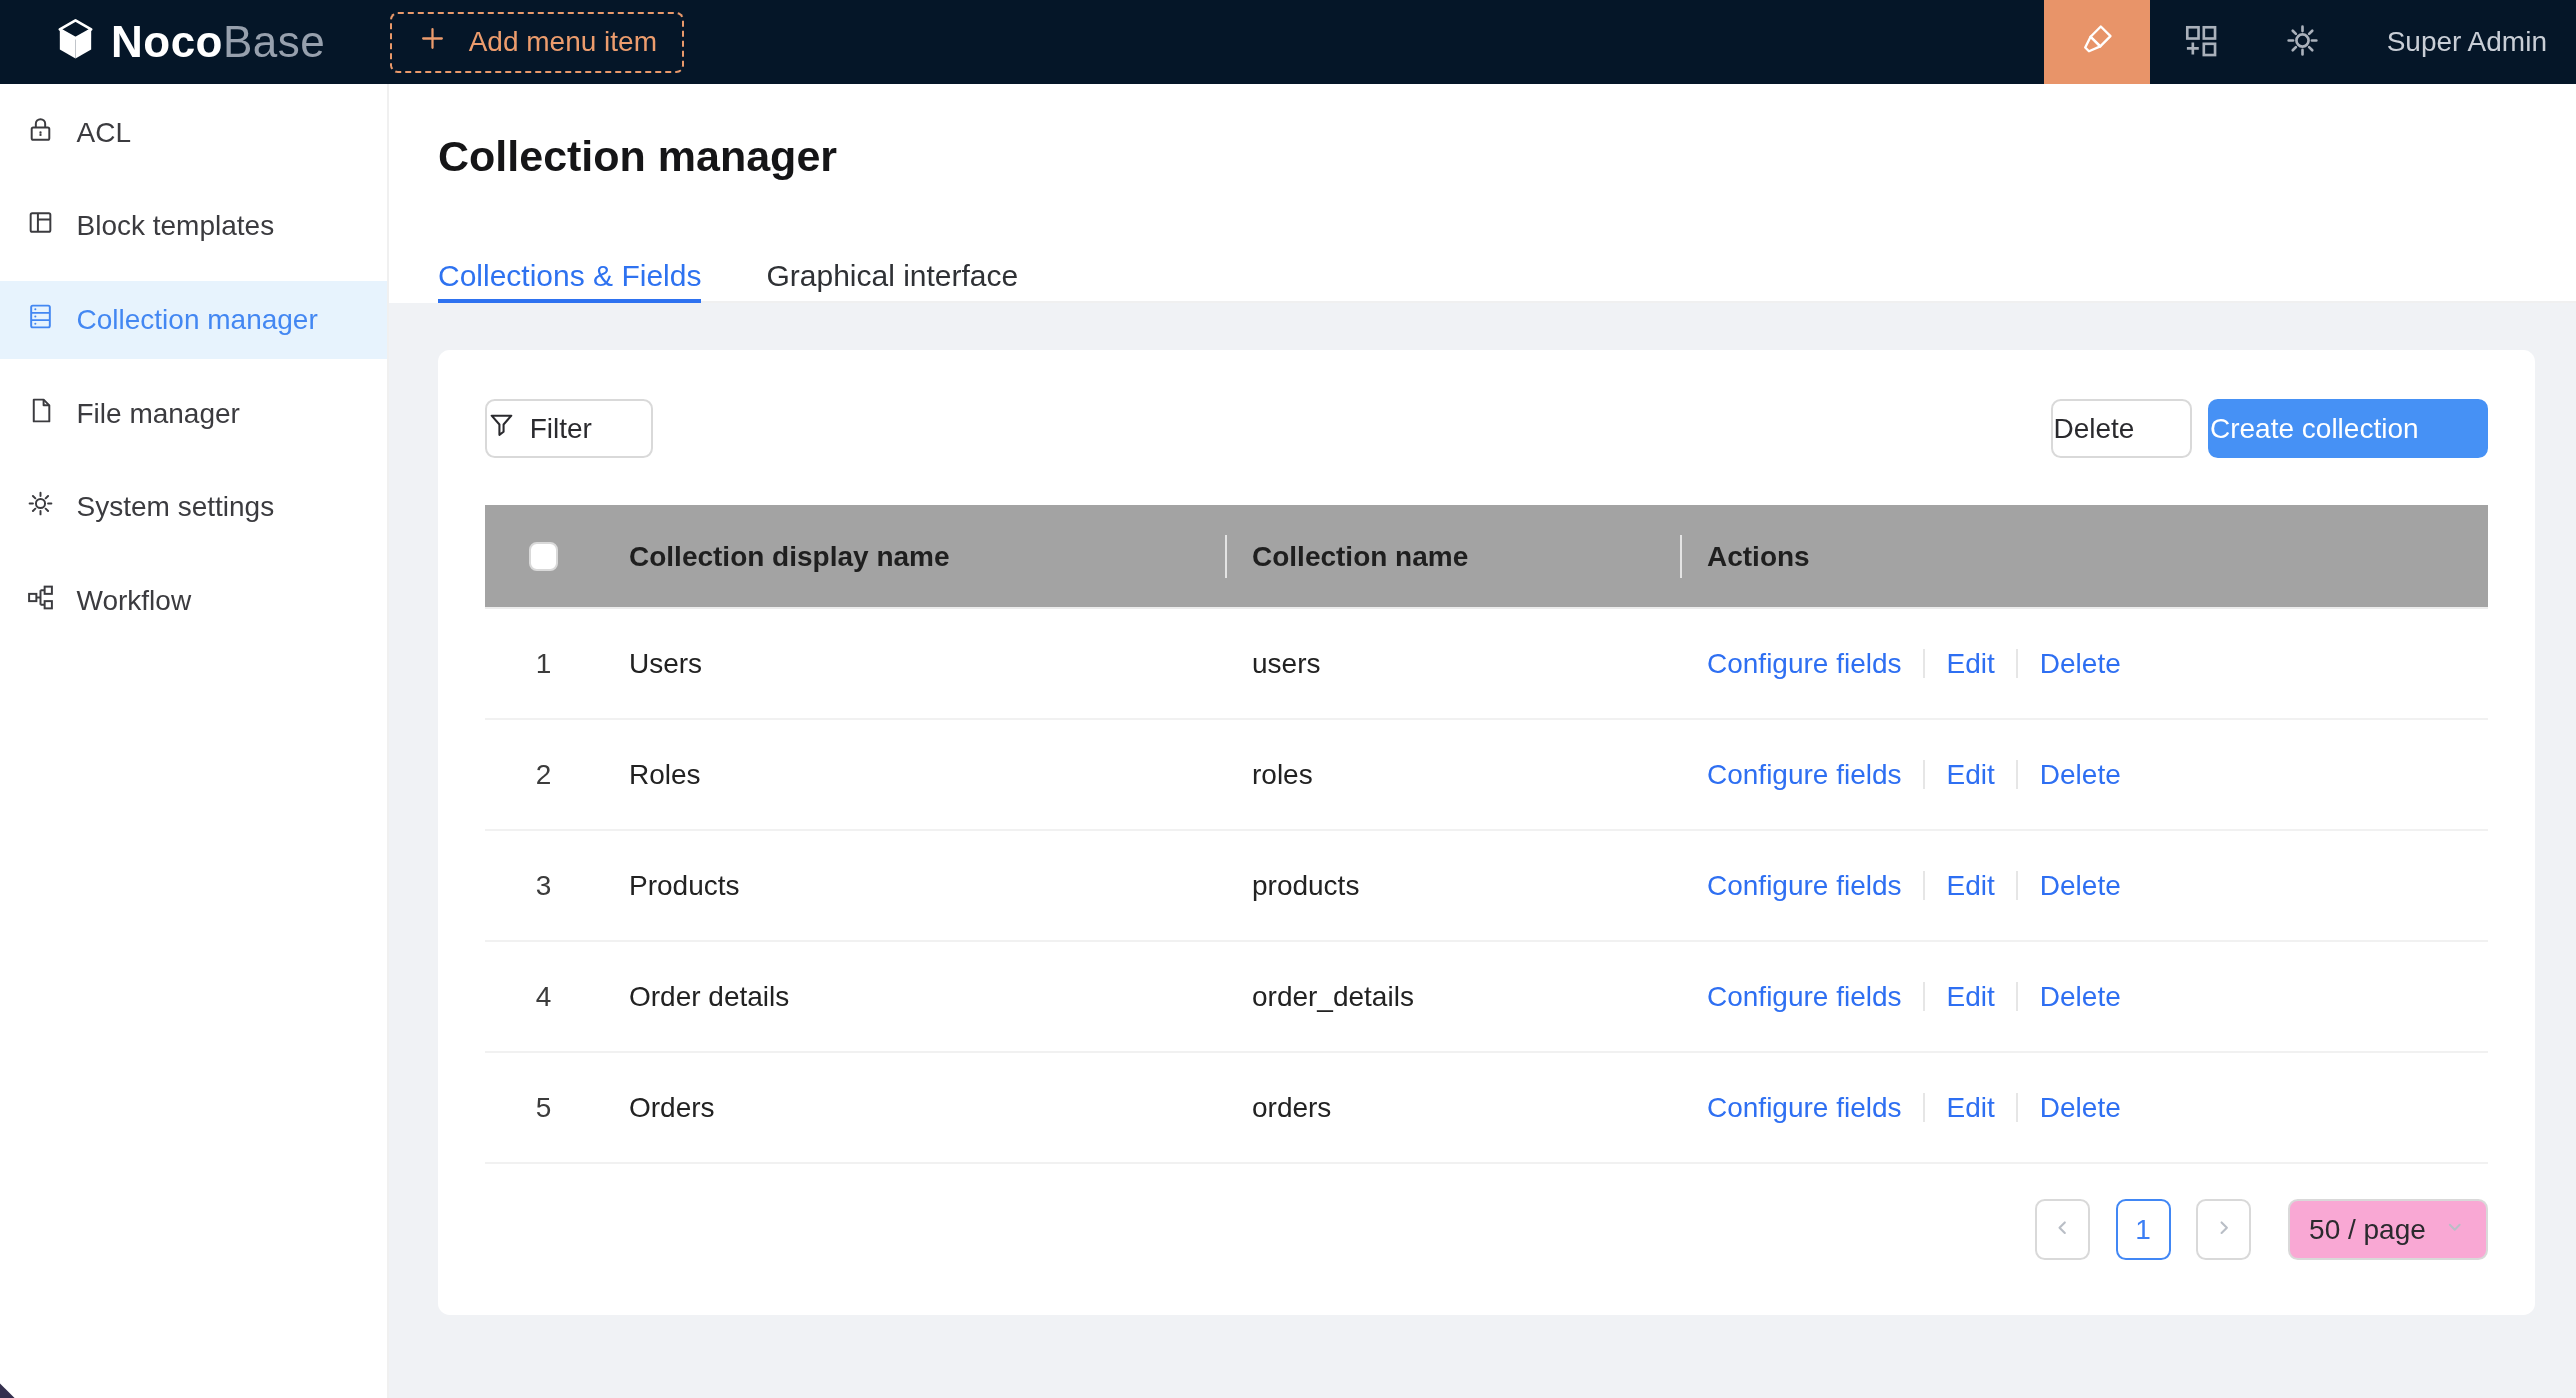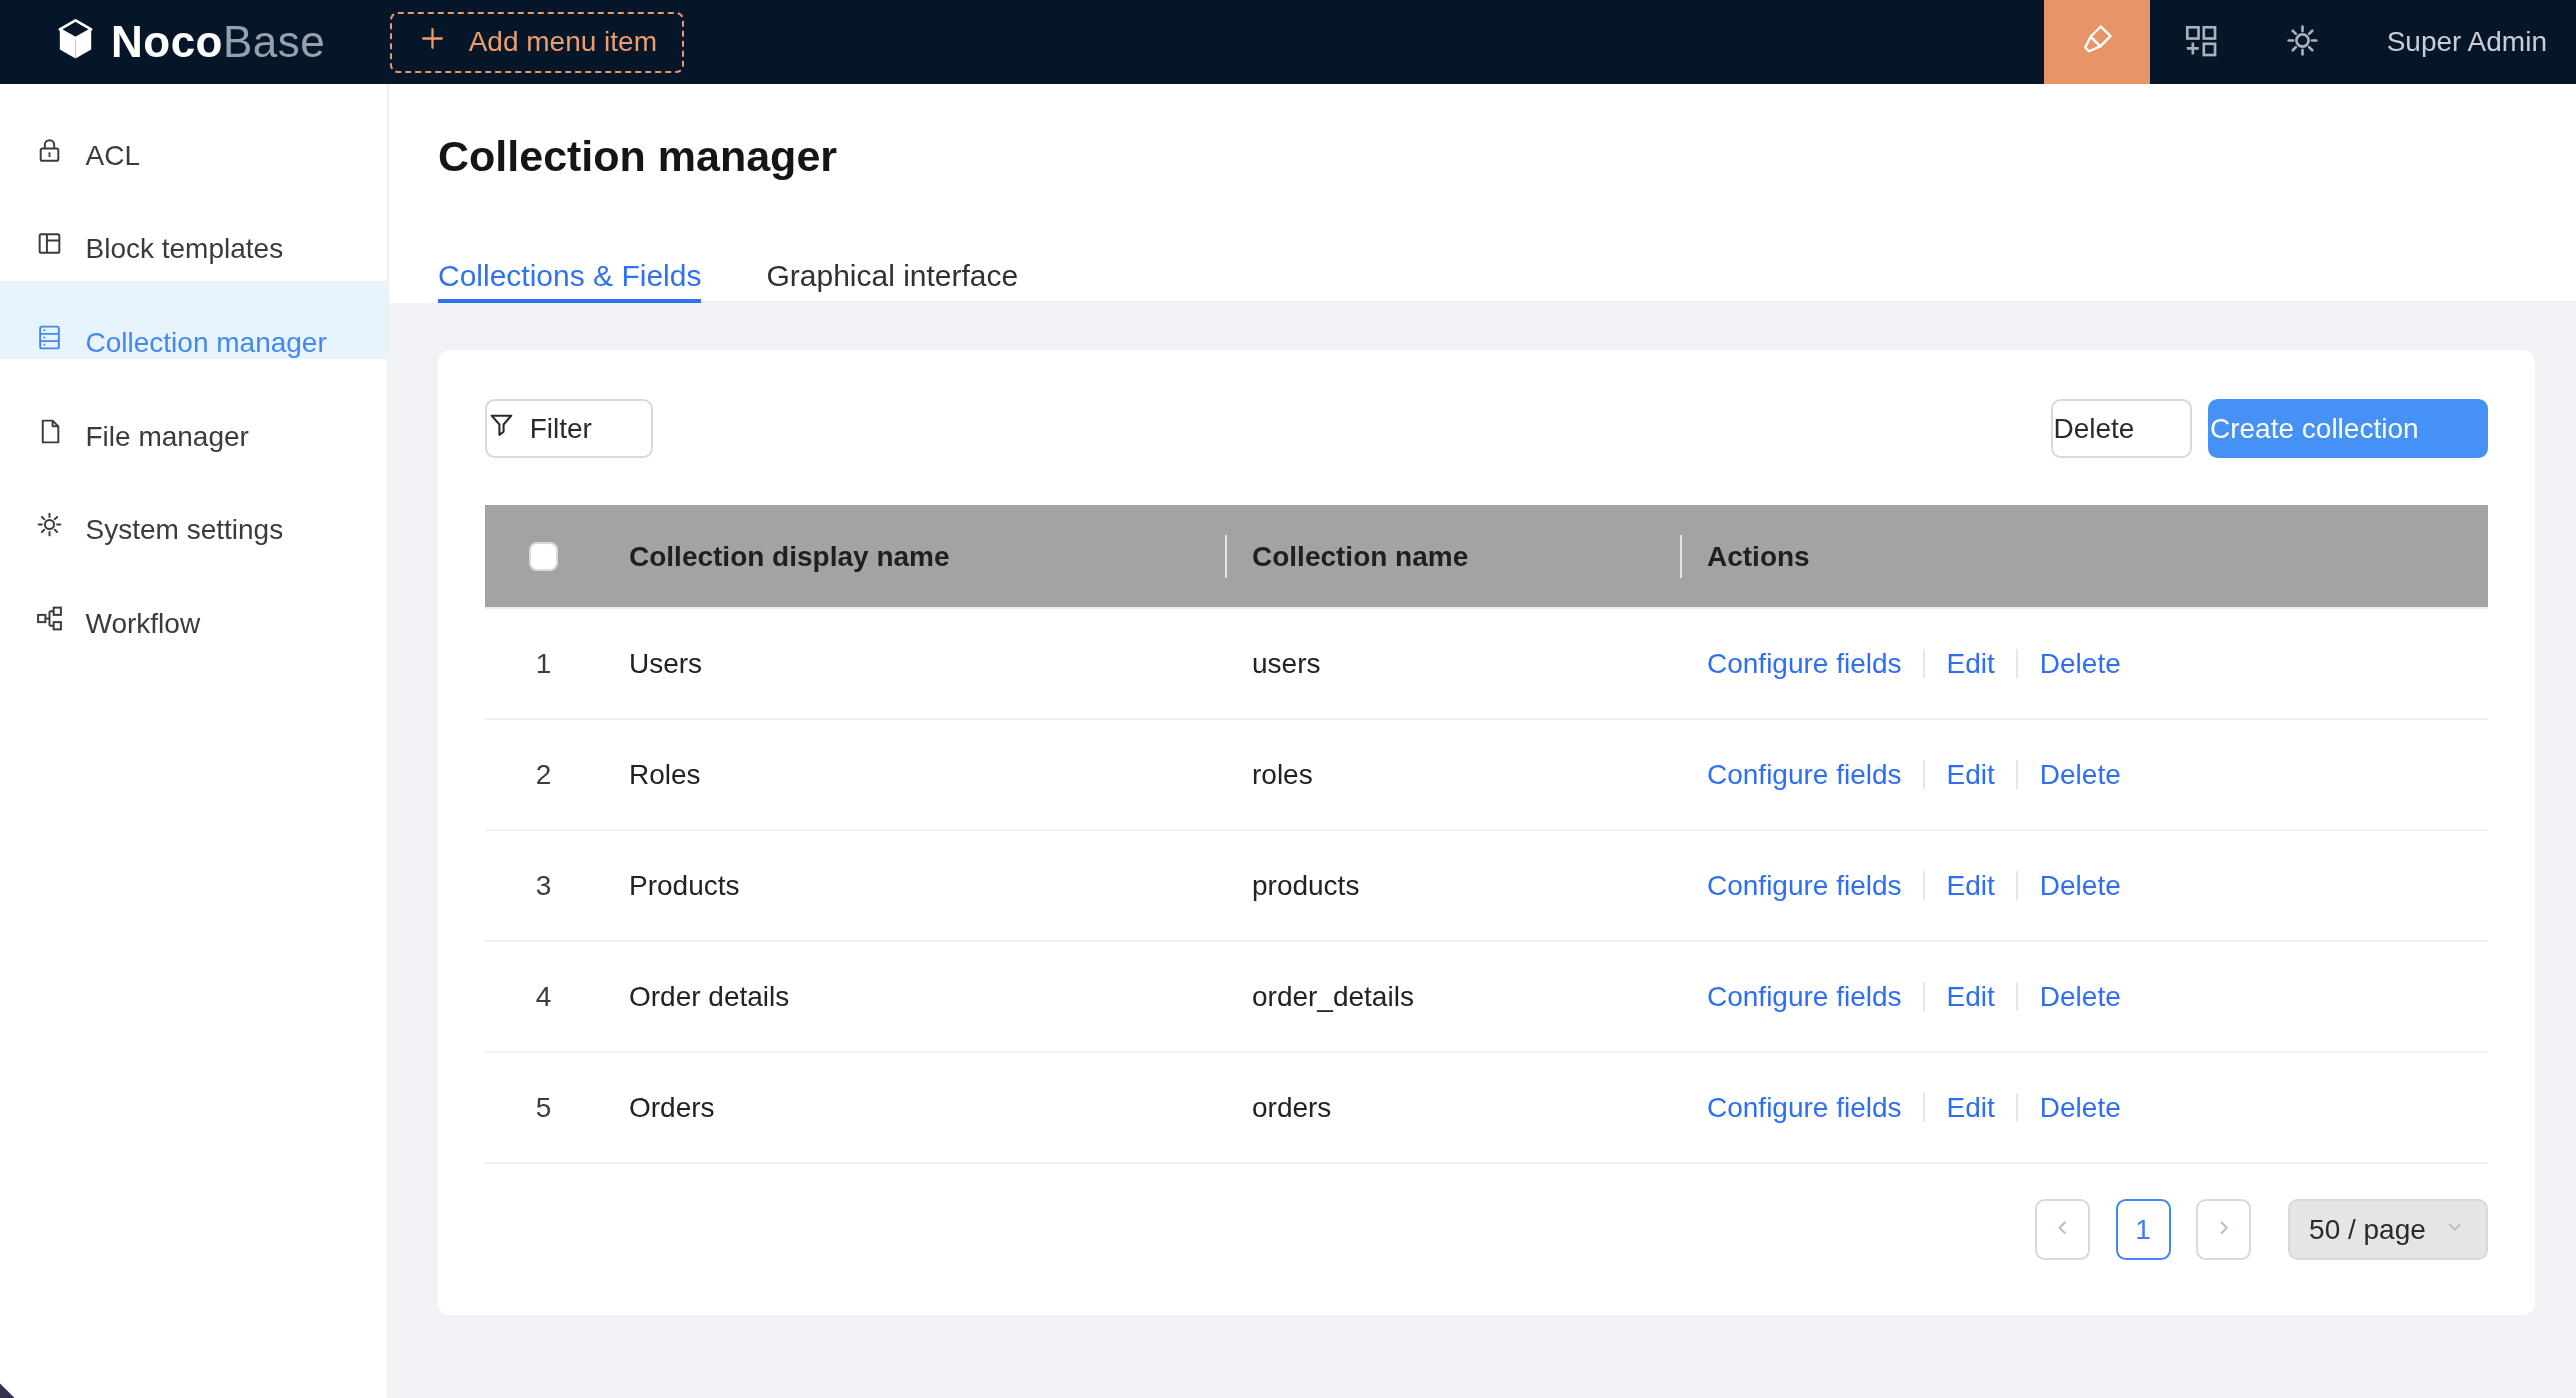--- a/index.html
+++ b/index.html
@@ -16,21 +16,21 @@
   .add-menu-btn{margin-left:65px;height:57px;padding:0 25.4px;border:2px dashed #e9996b;border-radius:7.8px;
     color:#ec9c6d;font-size:28px;display:flex;align-items:center;gap:22px;background:transparent;cursor:pointer}
   .header-right{margin-left:auto;display:flex;align-items:center;height:100%}
   .hl-btn{width:106px;height:84px;background:#e89469;display:flex;align-items:center;justify-content:center;cursor:pointer}
   .icon-btn{width:102px;height:84px;display:flex;align-items:center;justify-content:center;color:#aab1bb;cursor:pointer}
   .user{color:#c9ced6;font-size:28px;padding:0 29px 0 33px;cursor:pointer}
 
   
   .sidebar{position:absolute;top:84px;left:0;bottom:0;width:389px;background:#fff;border-right:2px solid #f0f0f0;
     box-sizing:border-box;padding-top:9.8px;z-index:4}
-  .side-item{height:78px;margin-bottom:15.6px;display:flex;align-items:flex-end;padding-left:35px;gap:21.5px;
+  .side-item{height:78px;margin-bottom:15.6px;display:flex;align-items:center;padding-left:26px;gap:21.5px;
     font-size:28px;color:#3b3b3f;cursor:pointer}
   .side-item svg{flex:0 0 auto}
   .side-item.active{background:#e7f3fd;color:#4387f2}
 
   
   .main{position:absolute;left:389px;top:84px;right:0;bottom:0;background:#f0f2f5;overflow:hidden}
   .page-head{background:#fff;padding:51px 0 0 49px}
   .page-title{font-size:43px;font-weight:600;color:#151517;line-height:43px}
   .tabs{display:flex;margin-top:78px;border-bottom:2px solid #f0f0f0;padding-left:0}
   .tab{font-size:30px;line-height:39px;padding-bottom:4px;margin-right:65px;color:#2f3135;cursor:pointer;
@@ -61,21 +61,21 @@
   .checkbox{width:29px;height:29px;border:2px solid #d9d9d9;border-radius:7.8px;background:#fff;box-sizing:border-box;cursor:pointer}
   .idx{color:#3c3c3c}
   .link{color:#2e6ff2;cursor:pointer}
   .adiv{width:2px;height:29px;background:#e6e6e6;margin:0 21.5px}
 
   
   .pager{display:flex;justify-content:flex-end;align-items:center;margin-top:35px;gap:25.4px}
   .pbtn{width:55px;height:61px;border:2px solid #d9d9d9;border-radius:9.8px;background:#fff;display:flex;
     align-items:center;justify-content:center;box-sizing:border-box;color:#b9bec6;cursor:pointer}
   .pbtn.current{border-color:#4187f5;color:#3b7ef5;font-size:28px}
-  .psel{width:200px;height:61px;border:2px solid #d9d9d9;border-radius:9.8px;background:#e5e5e5;display:flex;
+  .psel{width:200px;height:61px;border:2px solid #d9d9d9;border-radius:9.8px;background:#f9a8d4;display:flex;
     align-items:center;justify-content:center;gap:17.6px;font-size:28px;color:#2a2a2e;box-sizing:border-box;
     margin-left:11.7px;cursor:pointer}
 
   .artifact{position:absolute;left:0;bottom:0;width:15.6px;height:15.6px;background:#34304e;
     clip-path:polygon(0 0,100% 100%,0 100%);z-index:9}
 </style>
 </head>
 <body>
 
 <div class="header">

